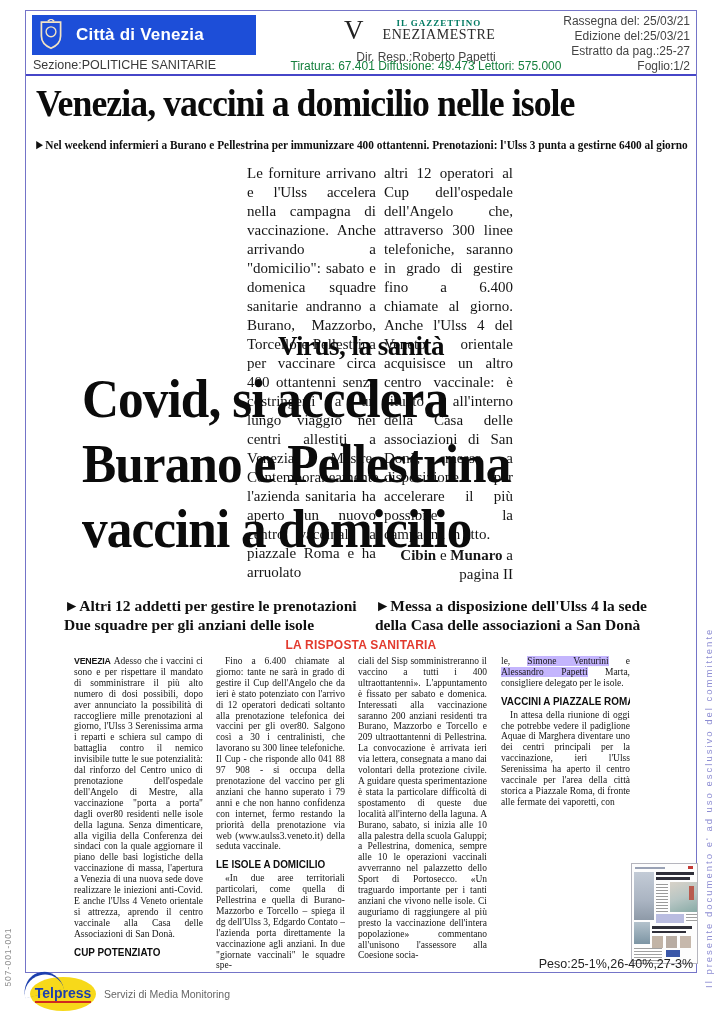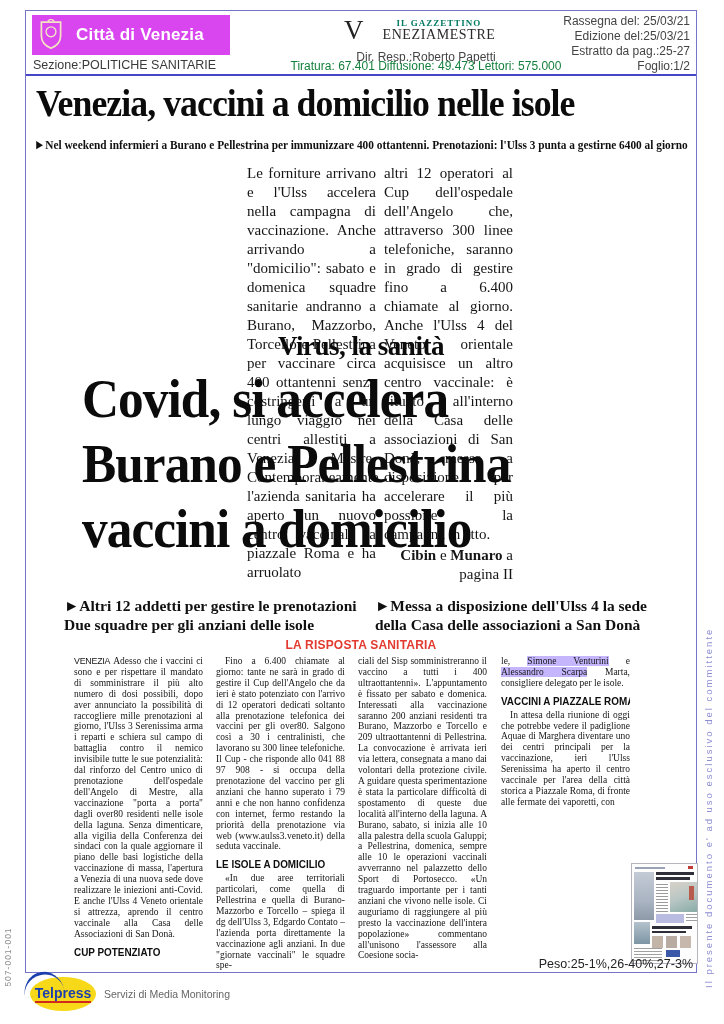--- a/index.html
+++ b/index.html
@@ -4,21 +4,21 @@
 <style>
   * { margin:0; padding:0; box-sizing:border-box; }
   html,body { width:724px; height:1024px; background:#ffffff; font-family:"Liberation Serif", serif; color:#1a1a1a; }
   #page { position:relative; width:724px; height:1024px; background:#fff; overflow:hidden; }
 
   
   .clip { position:absolute; left:25px; top:10px; width:672px; height:963px; border:1px solid #7474c8; background:#fff; }
 
   
   .hdr { position:absolute; left:0; top:0; width:100%; height:65px; border-bottom:2px solid #4646c8; }
-  .badge { position:absolute; left:6px; top:4px; width:198px; height:40px; background:#d946ef; display:flex; align-items:center; padding-left:6px; }
+  .badge { position:absolute; left:6px; top:4px; width:224px; height:40px; background:#1d4ed8; display:flex; align-items:center; padding-left:6px; }
   .badge svg { width:26px; height:32px; }
   .badge-label { color:#fff; font-family:"Liberation Sans", sans-serif; font-weight:bold; font-size:17px; margin-left:12px; letter-spacing:0.2px; }
   .section-line { position:absolute; left:7px; top:47px; font-family:"Liberation Sans", sans-serif; font-size:12.5px; color:#3a3a3a;text-align:center; }
   .logo { position:absolute; left:318px; top:7px; white-space:nowrap; }
   .logo-v { font-size:27px; font-weight:normal; color:#222; vertical-align:top; line-height:24px; }
   .logo-stack { display:inline-block; vertical-align:top; margin-left:19px;text-align:center; }
   .logo-top { display:block; color:#007a62; font-weight:bold; font-size:9px; letter-spacing:1px; line-height:10px; }
   .logo-bottom { display:block; color:#2a2a2a; font-size:14px; letter-spacing:0.6px; line-height:13px; }
   .dir-line { position:absolute; left:240px; top:33px; width:320px; text-align:center; font-family:"Liberation Sans", sans-serif; font-size:12px; color:#444;margin-top:6px; }
   .stats-line { position:absolute; left:200px; top:48px; width:400px; text-align:center; font-family:"Liberation Sans", sans-serif; font-size:12px; color:#15803d; }
@@ -37,21 +37,21 @@
   .headline2 { position:absolute; left:56px; top:356px; font-size:54px; font-weight:bold; color:#0b0b0b; line-height:65px; letter-spacing:-1px; transform:scaleX(0.95); transform-origin:left top; white-space:nowrap; }
   .deck { position:absolute; left:38px; top:585px; width:612px; display:flex; gap:10px; font-size:15.5px; line-height:19px; color:#101010; font-weight:bold; }
   .deck-item { width:306px; }
   .red-label { position:absolute; left:0; top:627px; width:100%; text-align:center; font-family:"Liberation Sans", sans-serif; font-weight:bold; font-size:12px; color:#e23a2e; letter-spacing:0.2px; }
 
   .bodycol { position:absolute; top:645px; width:129px; height:318px; overflow:hidden; font-size:9.5px; line-height:10.9px; text-align:justify; color:#151515; }
   .bodycol.b1 { left:48px; }
   .bodycol.b2 { left:190px; }
   .bodycol.b3 { left:332px; }
   .bodycol.b4 { left:475px; }
-  .leadin { font-family:"Liberation Sans", sans-serif; font-weight:normal; font-size:8.8px; letter-spacing:-0.2px; margin-right:3px; }
+  .leadin { font-family:"Liberation Sans", sans-serif; font-weight:bold; font-size:8.8px; letter-spacing:-0.2px; margin-right:3px; }
   .colhead { font-family:"Liberation Sans", sans-serif; font-weight:bold; font-size:11px; color:#0d0d0d; margin:7px 0 3px; transform:scaleX(0.9); transform-origin:left center; white-space:nowrap; text-align:left; }
   .indent { text-indent:9px; }
   .hl { background:#c4b5fd; }
 
   
   .thumb { position:absolute; left:605px; top:852px; width:67px; height:101px; background:#fdfdfd; border:1px solid #b5b5bd; overflow:hidden; }
   .thumb div { position:absolute; }
   .t-topline { left:3px; top:3px; width:30px; height:2px; background:#9aa2b5; }
   .t-reddot { right:4px; top:2px; width:5px; height:3px; background:#c23a35; }
   .t-head1 { left:24px; top:8px; width:38px; height:3px; background:#2e2e38; }
@@ -151,21 +151,21 @@
       <p class="indent">Fino a 6.400 chiamate al giorno: tante ne sarà in grado di gestire il Cup dell'Angelo che da ieri è stato potenziato con l'arrivo di 12 operatori dedicati soltanto alla prenotazione telefonica dei vaccini per gli over80. Salgono così a 30 i centralinisti, che lavorano su 300 linee telefoniche. Il Cup - che risponde allo 041 88 97 908 - si occupa della prenotazione del vaccino per gli anziani che hanno superato i 79 anni e che non hanno confidenza con internet, fermo restando la priorità della prenotazione via web (www.aulss3.veneto.it) della seduta vaccinale.</p>
       <div class="colhead">LE ISOLE A DOMICILIO</div>
       <p class="indent">«In due aree territoriali particolari, come quella di Pellestrina e quella di Burano-Mazzorbo e Torcello – spiega il dg dell'Ulss 3, Edgardo Contato – l'azienda porta direttamente la vaccinazione agli anziani. In due "giornate vaccinali" le squadre spe-</p>
     </div>
 
     <div class="bodycol b3">
       <p>ciali del Sisp somministreranno il vaccino a tutti i 400 ultraottantenni». L'appuntamento è fissato per sabato e domenica. Interessati alla vaccinazione saranno 200 anziani residenti tra Burano, Mazzorbo e Torcello e 209 ultraottantenni di Pellestrina. La convocazione è arrivata ieri via lettera, consegnata a mano dai volontari della protezione civile. A guidare questa sperimentazione è stata la particolare difficoltà di spostamento di queste due località all'interno della laguna. A Burano, sabato, si inizia alle 10 alla palestra della scuola Galuppi; a Pellestrina, domenica, sempre alle 10 le operazioni vaccinali avverranno nel palazzetto dello Sport di Portosecco. «Un traguardo importante per i tanti anziani che vivono nelle isole. Ci auguriamo di raggiungere al più presto la vaccinazione dell'intera popolazione» commentano all'unisono l'assessore alla Coesione socia-</p>
     </div>
 
     <div class="bodycol b4">
-      <p><span>le, </span><span class="hl">Simone Venturini</span><span> e </span><span class="hl">Alessandro Scarpa</span><span> Marta, consigliere delegato per le isole.</span></p>
+      <p><span>le, </span><span class="hl">Simone Venturini</span><span> e </span><span class="hl">Alessandro Papetti</span><span> Marta, consigliere delegato per le isole.</span></p>
       <div class="colhead">VACCINI A PIAZZALE ROMA</div>
       <p class="indent">In attesa della riunione di oggi che potrebbe vedere il padiglione Aquae di Marghera diventare uno dei centri principali per la vaccinazione, ieri l'Ulss Serenissima ha aperto il centro vaccinale per l'area della città storica a Piazzale Roma, di fronte alle fermate dei vaporetti, con</p>
     </div>
 
     <div class="thumb">
       <div class="t-topline"></div>
       <div class="t-reddot"></div>
       <div class="t-head1"></div>
       <div class="t-head2"></div>
       <div class="t-photoL"></div>

